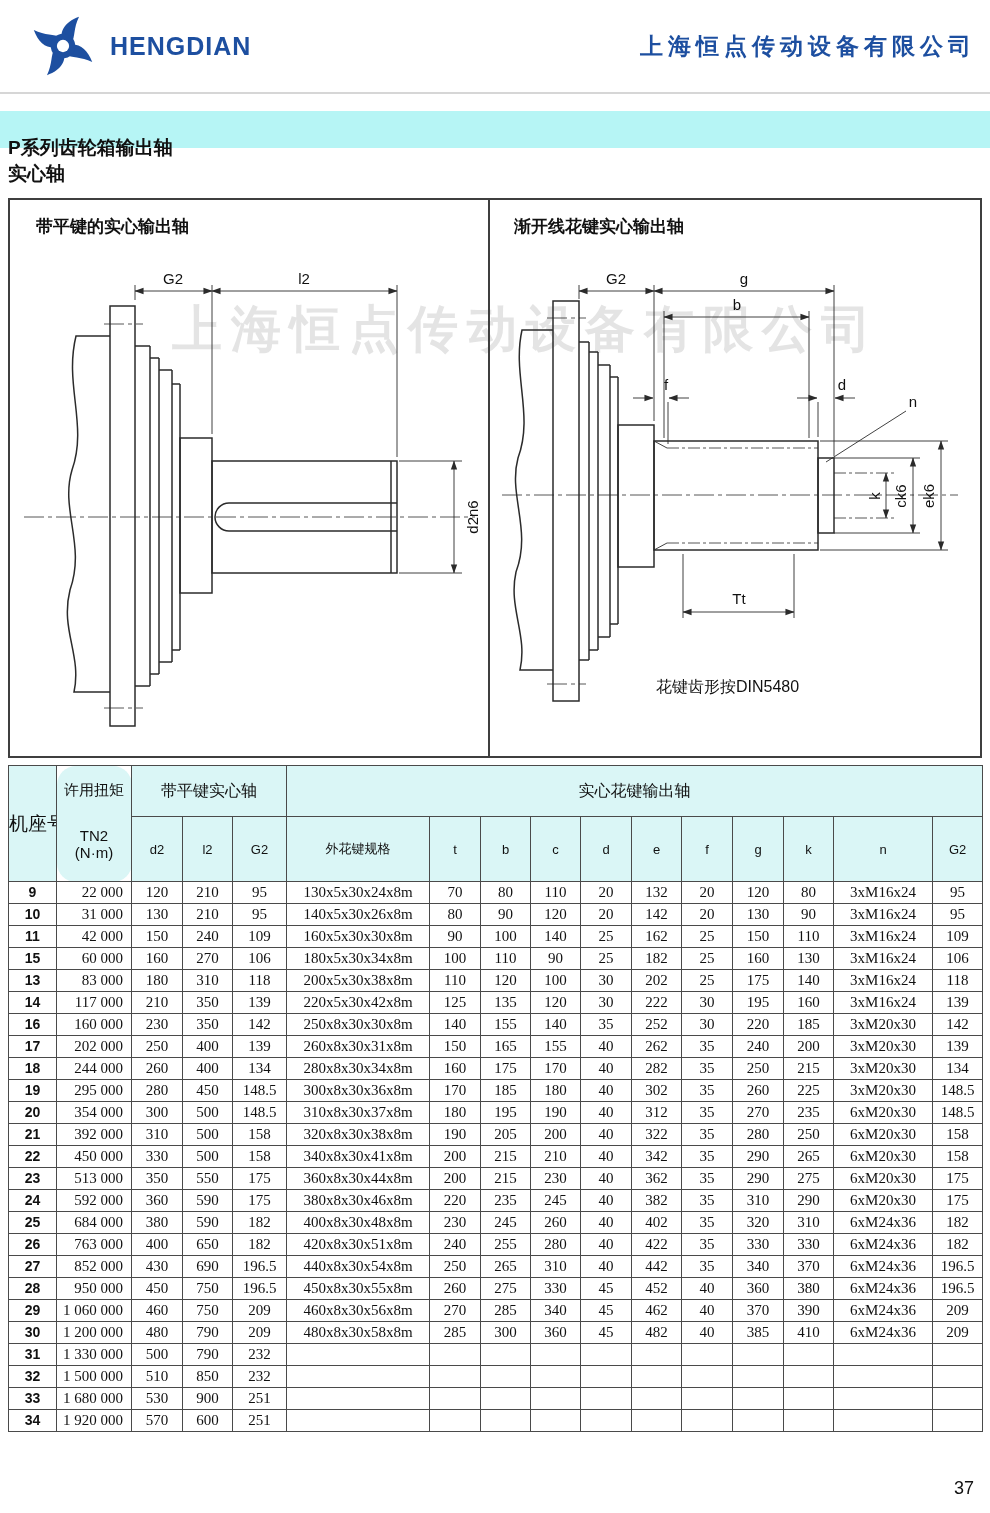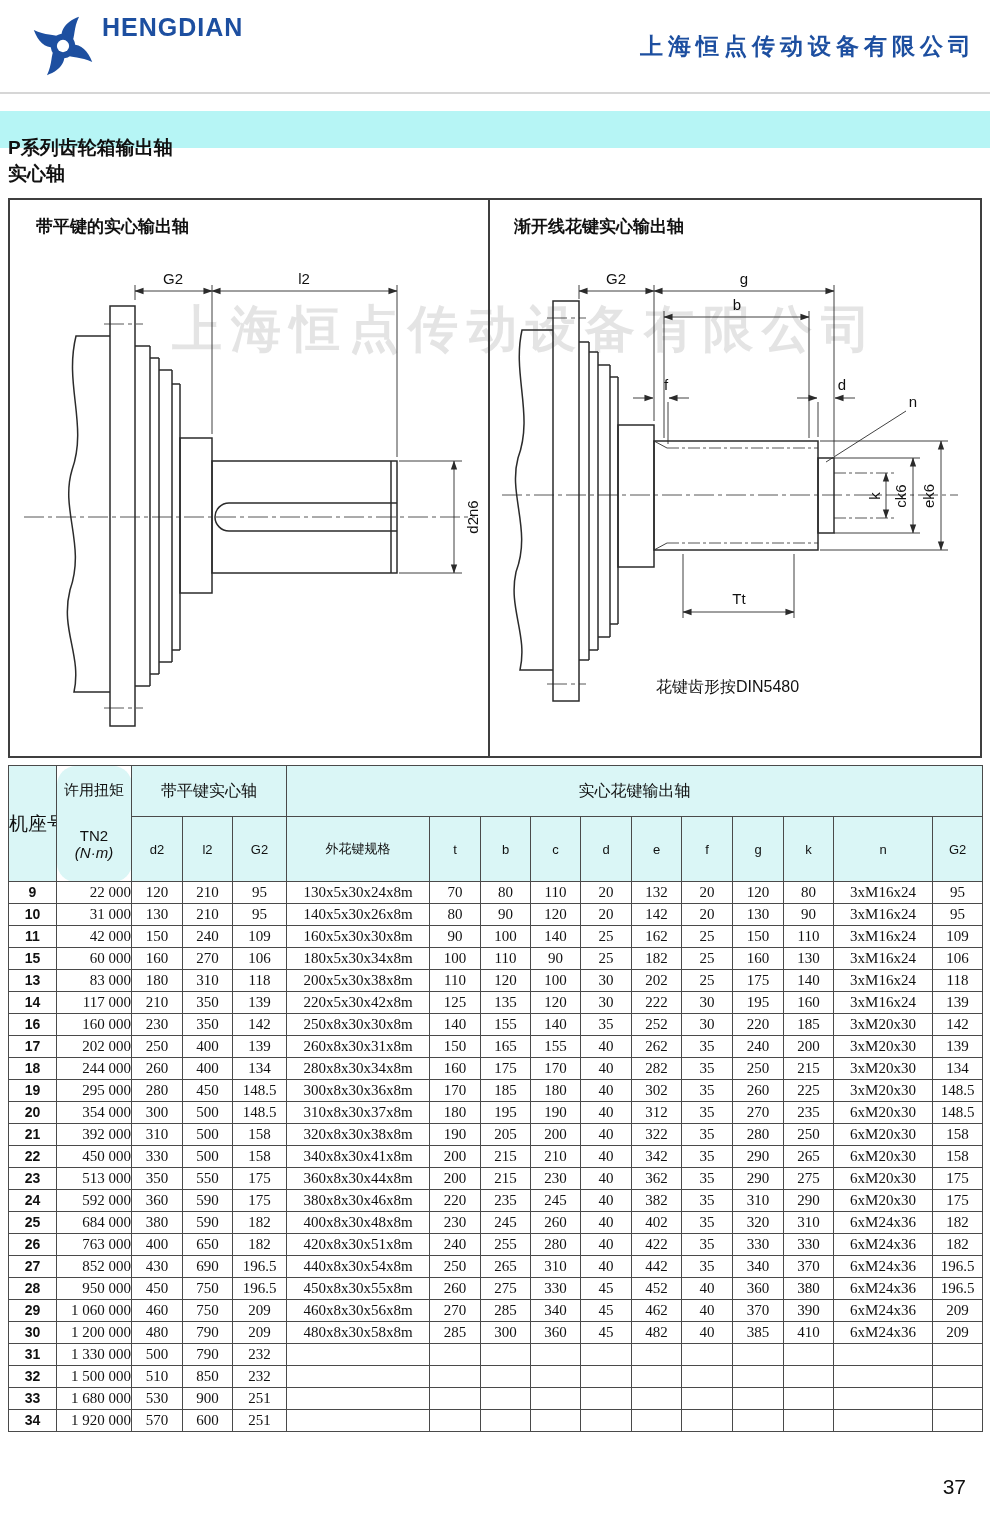--- a/index.html
+++ b/index.html
@@ -3,21 +3,21 @@
 <meta charset="utf-8">
 <style>
   html,body{margin:0;padding:0;}
   body{
     width:990px;height:1513px;background:#ffffff;position:relative;overflow:hidden;
     font-family:"Liberation Sans","DejaVu Sans",sans-serif;color:#111;
   }
   
   .top-header{height:94px;display:flex;align-items:center;justify-content:space-between;
     padding:0 14px 0 30px;box-sizing:border-box;border-bottom:2px solid #d6d6d6;}
-  .brand{display:flex;align-items:flex-start;gap:6px;}
+  .brand{display:flex;align-items:center;gap:14px;}
   .logo-mark{width:66px;height:66px;}
   .logo-text{font-size:25px;font-weight:600;color:#1d4fa0;letter-spacing:1px;}
   .company-name{font-size:23px;font-weight:bold;color:#1d4fa0;letter-spacing:5px;white-space:nowrap;}
   
   .banner{margin-top:17px;height:37px;background:#b6f5f5;display:flex;align-items:center;}
   .banner-title{font-size:19px;font-weight:bold;padding-left:8px;margin-top:36px;}
   .subtitle{font-size:19px;font-weight:bold;padding:13px 0 11px 8px;}
   
   .drawing-panel{margin:0 8px;height:556px;border:2px solid #3f3f3f;display:flex;position:relative;box-sizing:content-box;background:#fff;}
   .draw-half{position:relative;height:100%;}
@@ -39,27 +39,27 @@
   table.spec{border-collapse:collapse;table-layout:fixed;width:974px;margin:7px 8px 0 8px;}
   .spec th,.spec td{border:1px solid #4a4a4a;padding:0;overflow:hidden;white-space:nowrap;}
   .spec thead th{background:#daf6f6;font-weight:normal;font-size:13px;text-align:center;}
   .spec thead tr.r1 th{height:50px;}
   .spec thead tr.r2 th{height:64px;}
   .spec th.grp{font-size:16px;}
   .spec th.frame-h{font-size:19px;}
   .spec th.tq{vertical-align:top;font-size:15px;border-radius:19px;}
   .tq1{margin-top:15px;}
   .tq2{margin-top:27px;line-height:17px;}
-  .tq3{line-height:17px;font-style:italic;}
+  .tq3{line-height:17px;}
   .spec tbody td{font-family:"Liberation Serif","DejaVu Serif",serif;font-size:15px;
     text-align:center;height:21px;line-height:21px;}
   .spec tbody td.c0{font-family:"Liberation Sans","DejaVu Sans",sans-serif;font-weight:bold;font-size:14px;}
-  .spec tbody td.c1{text-align:right;padding-right:0;}
+  .spec tbody td.c1{text-align:right;padding-right:8px;}
   
-  .footer{position:absolute;right:24px;bottom:14px;font-size:21px;}
+  .footer{position:absolute;right:16px;bottom:14px;font-size:18px;}
 </style>
 </head>
 <body>
 
 <div class="top-header">
   <div class="brand">
     <svg class="logo-mark" viewBox="0 0 70 70">
       <g fill="#1d4fa0">
         <g id="bl">
           <path d="M35,35 C30,20 36,10 52,4 C46,16 48,26 44,32 C41,34 38,35 35,35 Z"></path>

